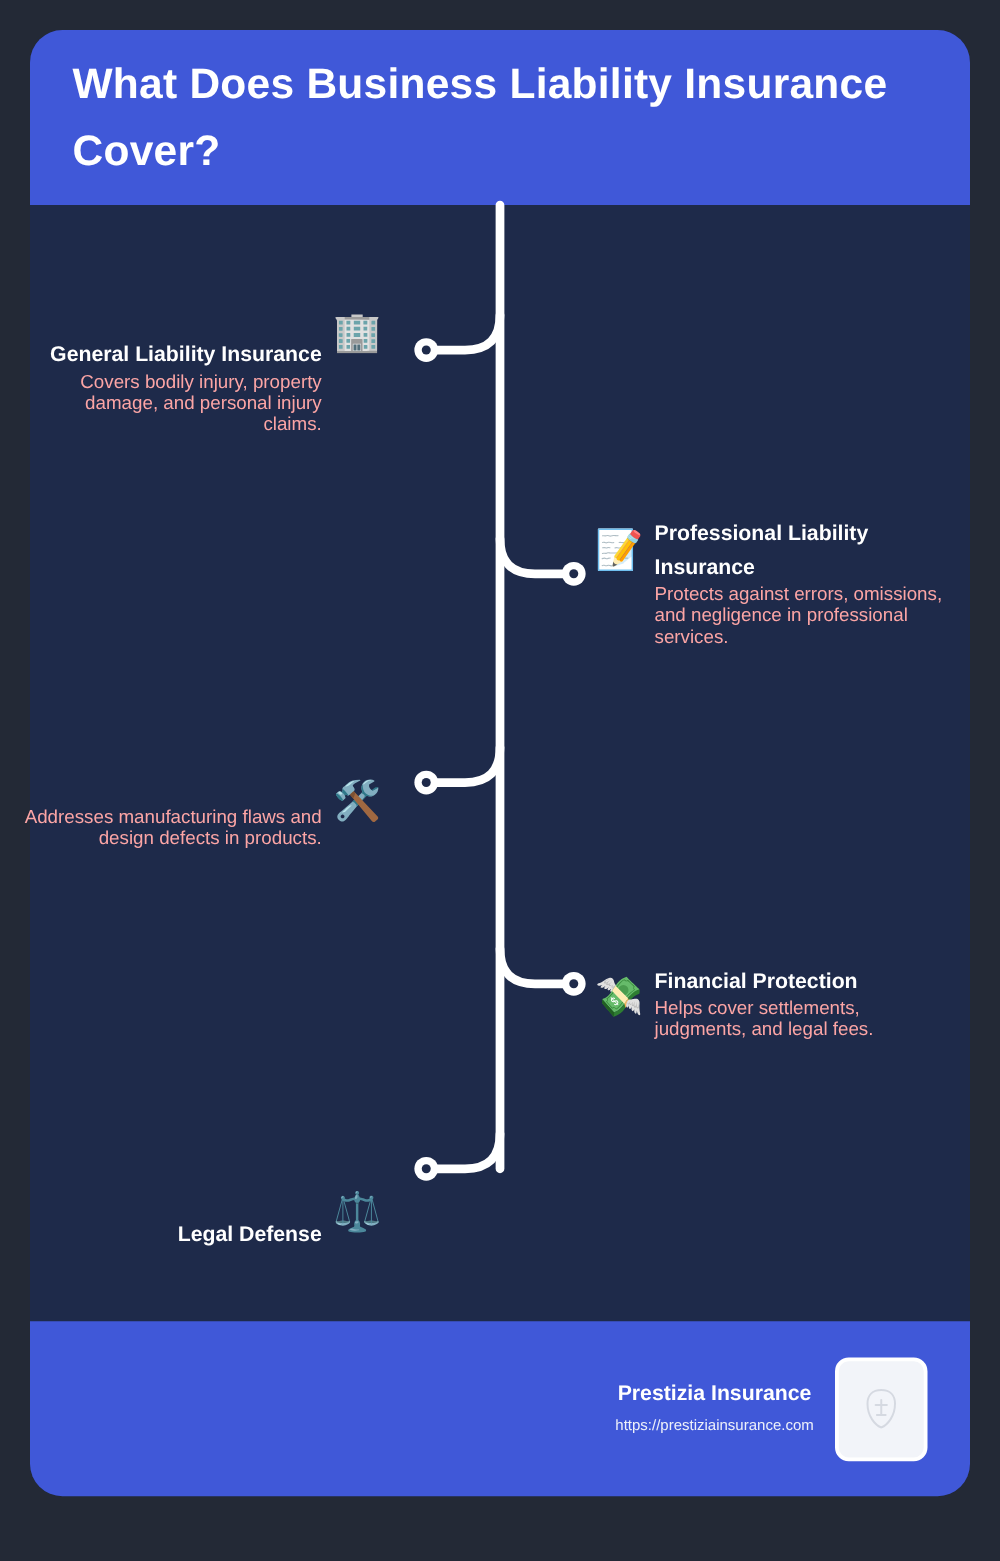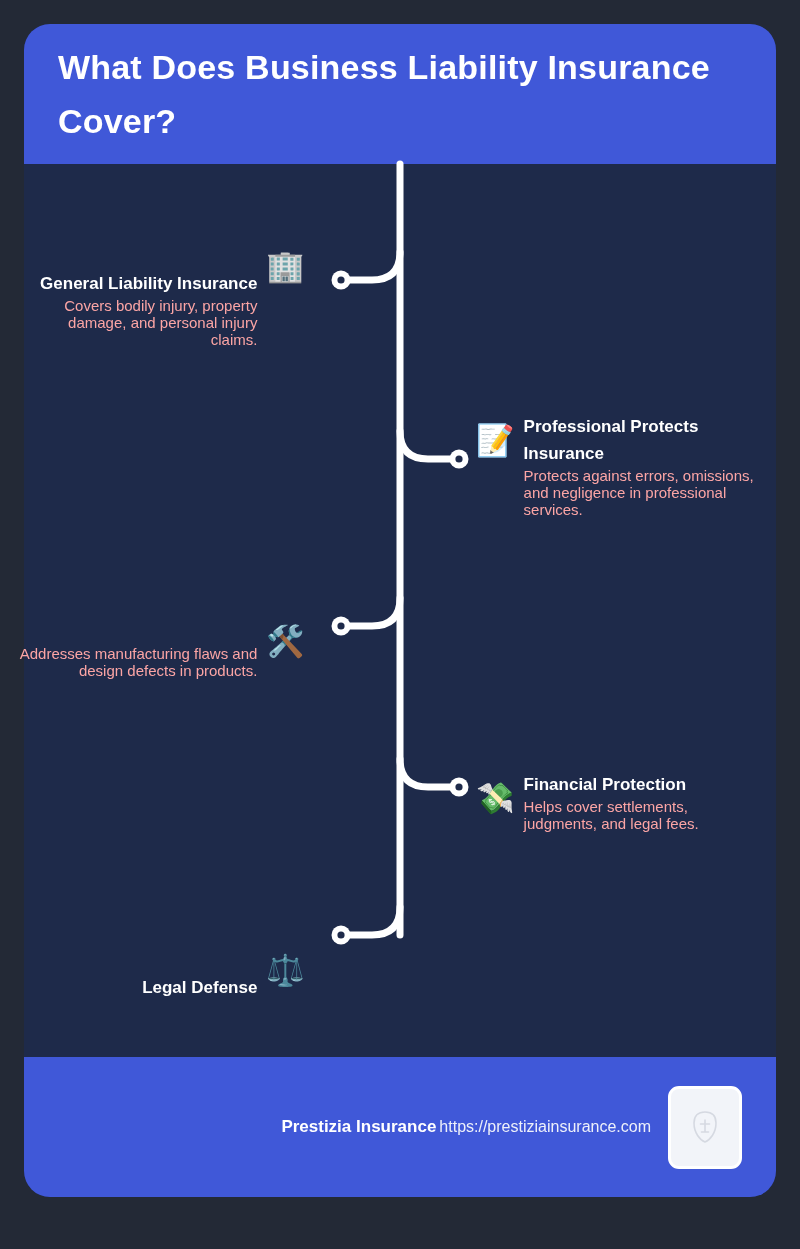--- a/index.html
+++ b/index.html
@@ -34,27 +34,27 @@
   }
 
   .footer-bar{
     position:absolute;left:24px;top:1057px;
     width:752px;height:140px;
     background:#4058d8;
     border-radius:0 0 26px 26px;
     display:flex;align-items:center;justify-content:flex-end;
     box-sizing:border-box;padding:0 34px;
   }
-  .footer-text{display:flex;flex-direction:row;align-items:center;gap:3px;}
+  .footer-text{display:flex;flex-direction:column;align-items:center;gap:3px;}
   .footer-brand{
     font-family:"Liberation Sans Narrow","Liberation Sans",sans-serif;
     font-size:17px;font-weight:bold;color:#ffffff;line-height:22px;
   }
   .footer-url{
-    font-size:16px;color:#eef1fa;line-height:22px;font-weight:400;
+    font-size:12px;color:#eef1fa;line-height:22px;font-weight:400;
   }
   .footer-logo{
     width:74px;height:83px;margin-left:17px;
     background:#f2f4f9;border:3px solid #ffffff;border-radius:11px;
     display:flex;align-items:center;justify-content:center;
     box-sizing:border-box;
   }
   .footer-logo svg{opacity:.13;}
 
   .connector{position:absolute;left:0;top:0;width:800px;height:1249px;pointer-events:none;}
@@ -125,21 +125,21 @@
     <div class="txt">
       <div class="item-title">General Liability Insurance</div>
       <div class="item-desc">Covers bodily injury, property damage, and personal injury claims.</div>
     </div>
     <span class="emoji">🏢</span>
   </div>
 
   <div class="item right i2">
     <span class="emoji">📝</span>
     <div class="txt">
-      <div class="item-title">Professional Protects Insurance</div>
+      <div class="item-title">Professional Liability Insurance</div>
       <div class="item-desc">Protects against errors, omissions, and negligence in professional services.</div>
     </div>
   </div>
 
   <div class="item left i3">
     <div class="txt">
       <div class="item-desc">Addresses manufacturing flaws and design defects in products.</div>
     </div>
     <span class="emoji">🛠️</span>
   </div>

